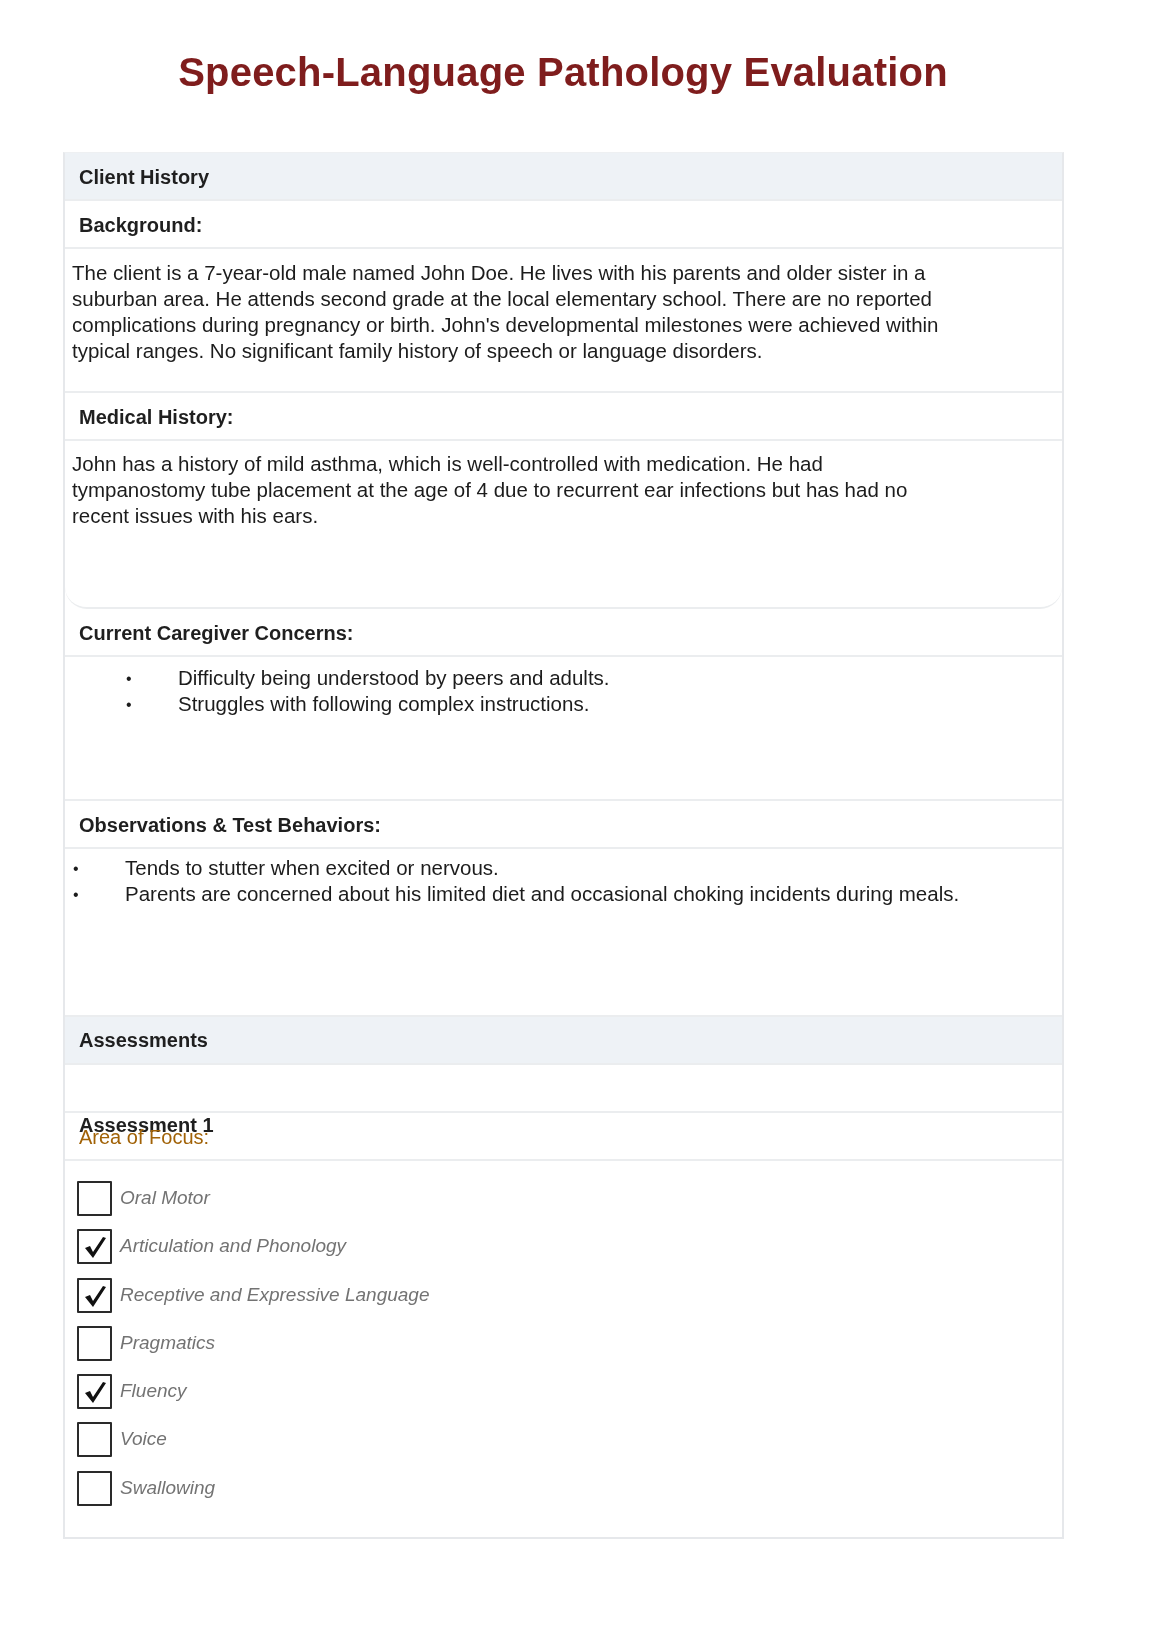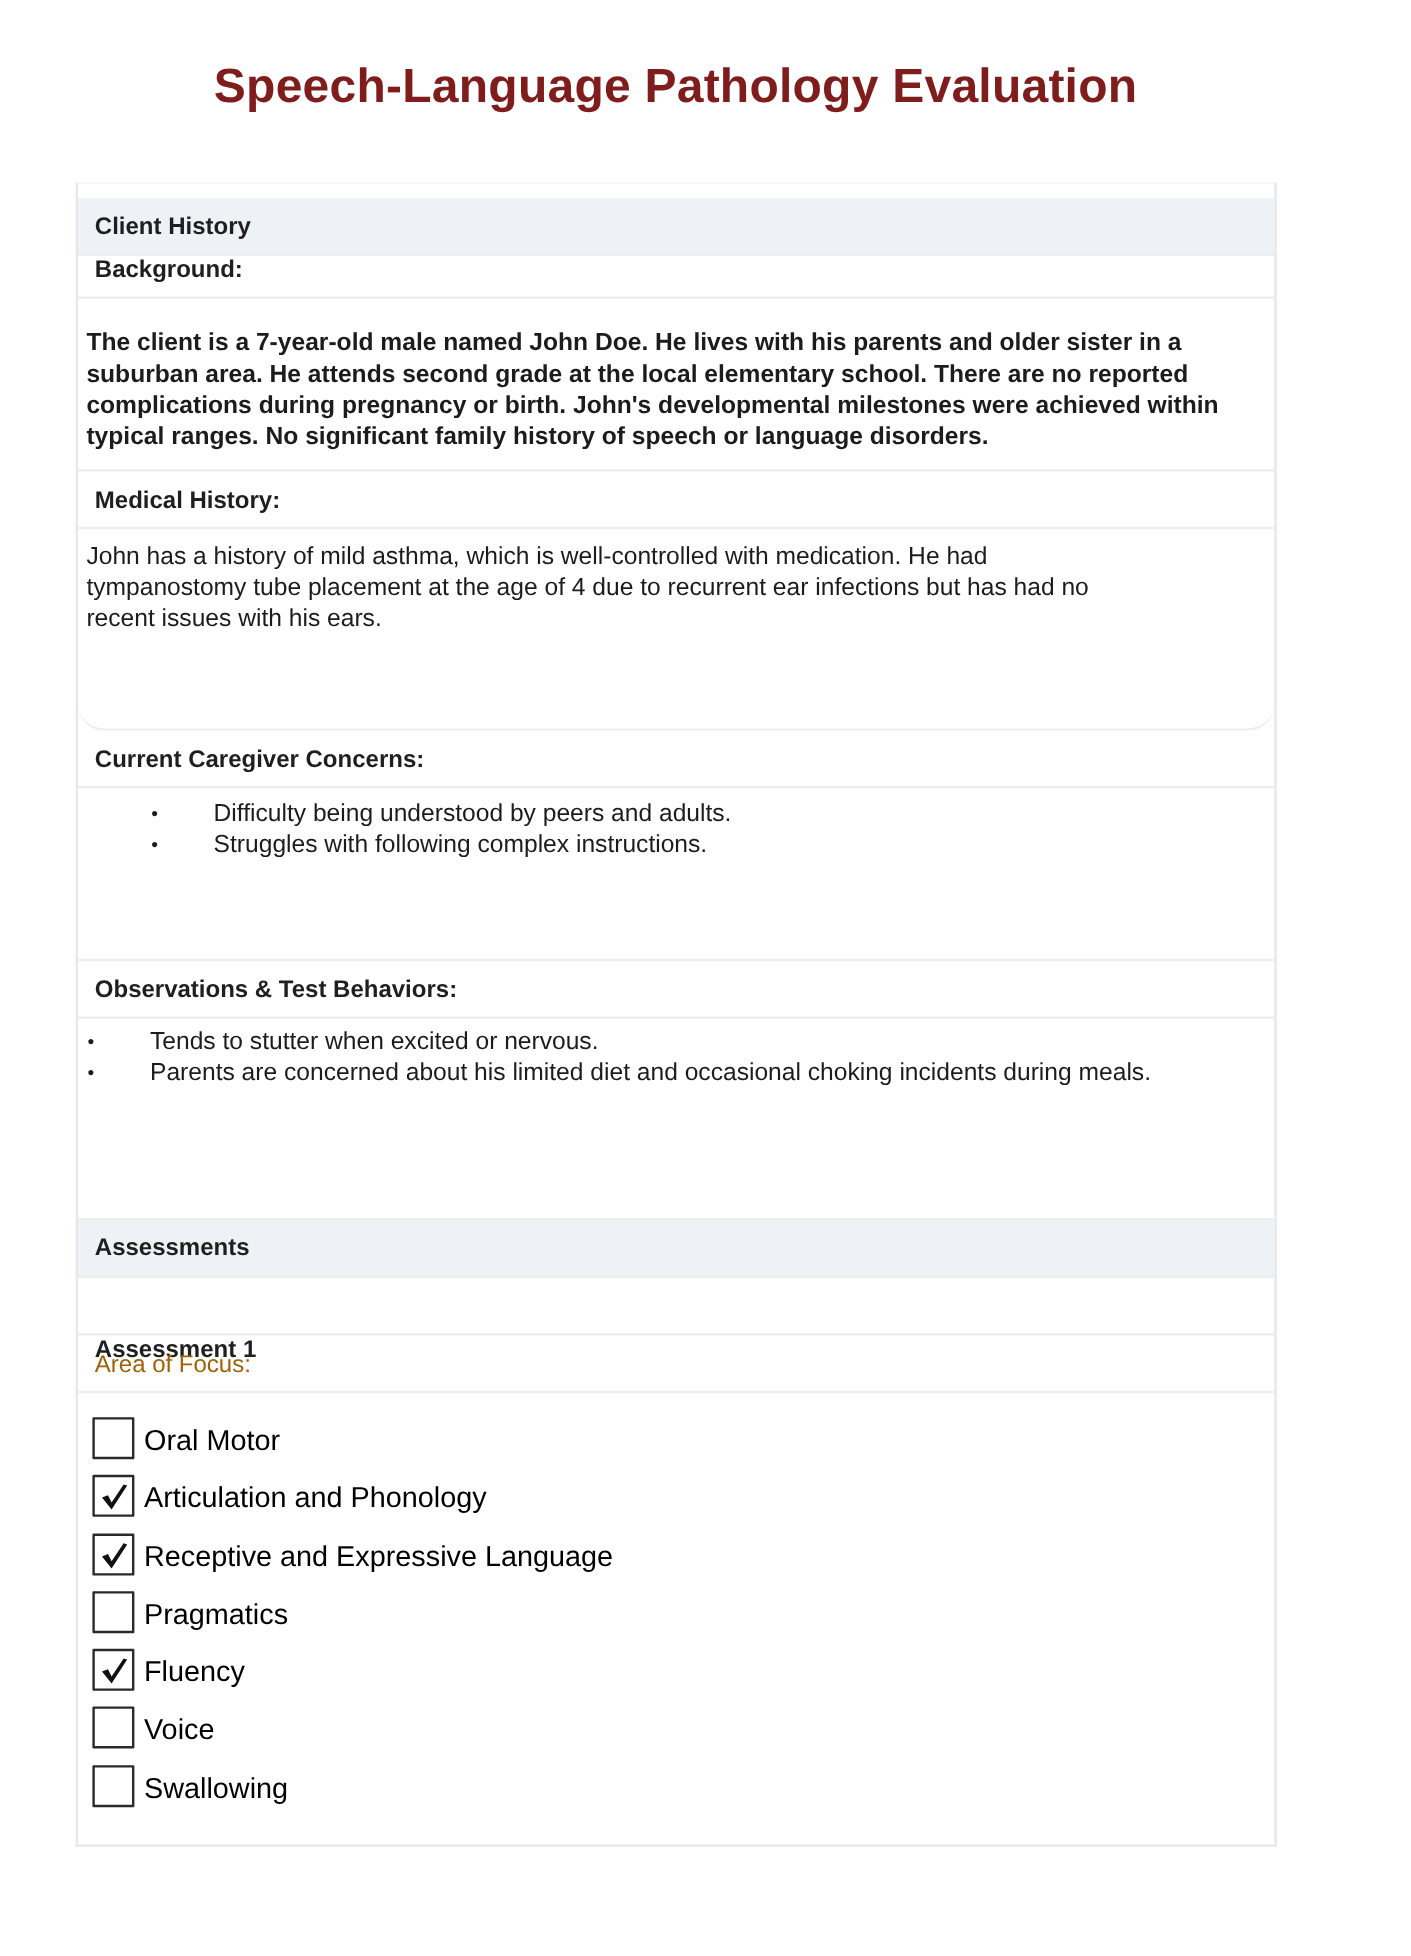--- a/index.html
+++ b/index.html
@@ -25,38 +25,38 @@
   .bullets { position: absolute; list-style: none; font-size: 20.5px; line-height: 26px; color: #1c1c1c; }
   .bullets li { position: relative; white-space: nowrap; }
   .bullets .dot { position: absolute; font-size: 16px; }
   .checks { position: absolute; left: 12px; top: 1028px; }
   .check-item { position: relative; height: 48.3px; }
   .box {
     position: absolute; left: 0; top: 0; width: 35px; height: 35px;
     border: 2px solid #2a2a2a; border-radius: 1px; background: #fff;
   }
   .box svg { position: absolute; left: 3px; top: 3px; }
-  .check-label { position: absolute; left: 43px; top: 6px; font-size: 24px; color: #000000; white-space: nowrap; }
+  .check-label { position: absolute; left: 43px; top: 6px; font-size: 19px; color: #737373; white-space: nowrap; font-style: italic; }
 </style>
 </head>
 <body>
 
 <div class="title">Speech-Language Pathology Evaluation</div>
 
 <div class="sheet">
 
-  <div class="row header" style="top:12px; height:48px;">
+  <div class="row header" style="top:0; height:48px;">
     <span class="label" style="top:13px;">Client History</span>
   </div>
 
   <div class="row" style="top:48px; height:48px;">
     <span class="label" style="top:13px;">Background:</span>
   </div>
   <div class="row" style="top:96px; height:144px;">
-    <div class="para" style="top:24px;font-weight:bold;">
+    <div class="para" style="top:11px;">
       <div>The client is a 7-year-old male named John Doe. He lives with his parents and older sister in a</div>
       <div>suburban area. He attends second grade at the local elementary school. There are no reported</div>
       <div>complications during pregnancy or birth. John's developmental milestones were achieved within</div>
       <div>typical ranges. No significant family history of speech or language disorders.</div>
     </div>
   </div>
 
   <div class="row" style="top:240px; height:48px;">
     <span class="label" style="top:13px;">Medical History:</span>
   </div>

